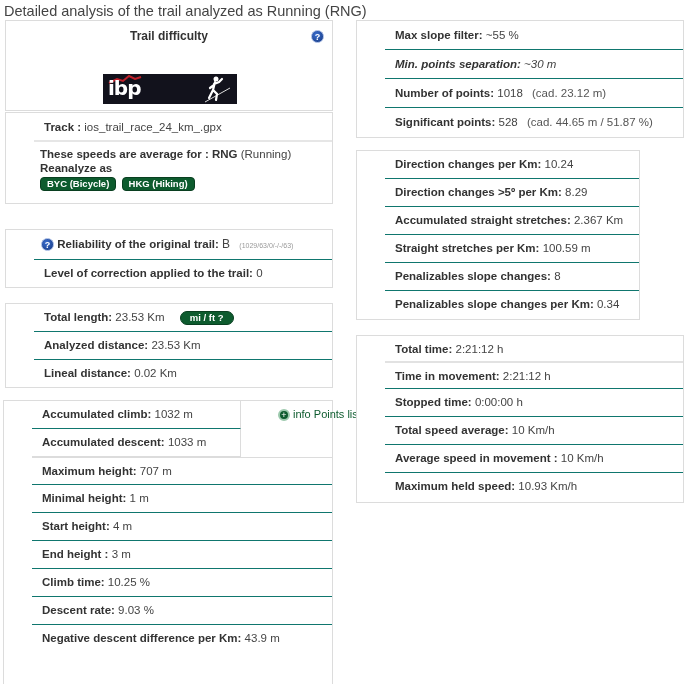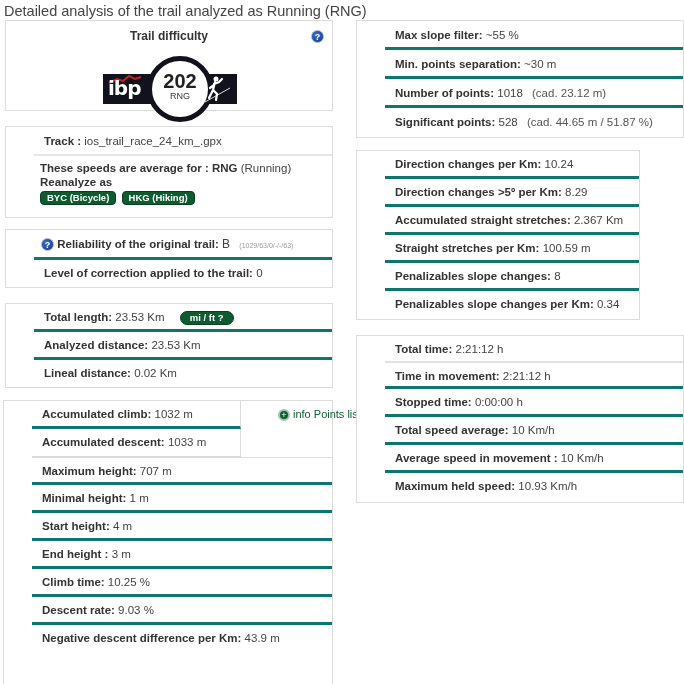--- a/index.html
+++ b/index.html
@@ -1,20 +1,20 @@
 <!DOCTYPE html>
 <html><head>
 <meta charset="utf-8">
 <style>
   * { box-sizing: border-box; margin: 0; padding: 0; }
   html, body { width: 684px; height: 684px; background: #ffffff; overflow: hidden; }
   body { font-family: "Liberation Sans", sans-serif; font-size: 11.5px; color: #333333; position: relative; }
   .page-title { position: absolute; left: 4px; top: 3px; font-size: 14.5px; color: #444444; font-weight: normal; white-space: nowrap; }
   .box { position: absolute; border: 1px solid #dcdcdc; background: #fff; padding-left: 28px; }
-  .row { height: 28px; line-height: 27px; padding-left: 10px; border-bottom: 3px solid #0f766e; white-space: nowrap; }
+  .row { height: 28px; line-height: 27px; padding-left: 10px; border-bottom: 1px solid #0f766e; white-space: nowrap; }
   .row:last-child { border-bottom: none; }
   .lbl { font-weight: bold; color: #333; }
   .val { color: #444; }
   .muted { color: #555; }
   .pill { display: inline-block; background: #0d5b2e; color: #fff; font-weight: bold; font-size: 9.5px; line-height: 12px; padding: 0 6px; border-radius: 4px; border: 1px solid #093f20; vertical-align: middle; }
   .help-icon { display: inline-block; width: 13px; height: 13px; border-radius: 50%; background: radial-gradient(circle at 40% 35%, #3b6fd0, #14367e); border: 1px solid #9fb4e0; color: #fff; font-size: 9px; font-weight: bold; text-align: center; line-height: 12px; }
   
   .diff-title { position: absolute; top: 8px; left: 0; right: 0; text-align: center; font-weight: bold; font-size: 12px; color: #333; }
   .diff-help { position: absolute; top: 9px; right: 8px; }
   .ibp-badge { position: absolute; left: 97px; top: 35px; width: 132px; height: 66px; }
@@ -35,33 +35,29 @@
 
 <div class="box" style="left:5px; top:20px; width:328px; height:91px;">
   <div class="diff-title">Trail difficulty</div>
   <span class="help-icon diff-help">?</span>
   <div class="ibp-badge">
     <div class="ibp-band"></div>
     <svg style="position:absolute; left:4px; top:18px;" width="40" height="10">
       <polyline points="2,9 10,5 16,7 22,2 28,5 34,3" fill="none" stroke="#c0202a" stroke-width="2"></polyline>
     </svg>
     <span class="ibp-text">ibp</span>
-    <div class="ibp-circle">
-      <span class="ibp-score">202</span>
-      <span class="ibp-type">RNG</span>
-    </div>
     <svg class="ibp-runner" viewBox="0 0 30 30">
       <line x1="4" y1="28" x2="29" y2="14" stroke="#ddd" stroke-width="1"></line>
       <circle cx="15" cy="5" r="2.5" fill="#fff"></circle>
       <path d="M14 8 L12 16 L8 24 M12 16 L16 20 L15 26 M13 10 L18 8 L21 5 M13 11 L9 14" stroke="#fff" stroke-width="2.2" fill="none" stroke-linecap="round"></path>
     </svg>
   </div>
 </div>
 
-<div class="box" style="left:5px; top:126px; width:328px; height:92px;">
+<div class="box" style="left:5px; top:112px; width:328px; height:92px;">
   <div class="row" style="height:29px; line-height:29px; border-bottom:2px solid #e6e6e6;">
     <span class="lbl">Track :</span>
     <span class="val">ios_trail_race_24_km_.gpx</span>
   </div>
   <div style="padding:5px 0 0 6px; line-height:14px;">
     <div>
       <span class="lbl">These speeds are average for :</span>
       <span class="lbl">RNG</span>
       <span class="val">(Running)</span>
     </div>
@@ -142,21 +138,21 @@
 </div>
 <a class="info-link">
   <span class="info-plus">+</span><span>info Points list</span>
 </a>
 
 <div class="box" style="left:356px; top:20px; width:328px; height:118px;">
   <div class="row" style="height:29px; line-height:29px;">
     <span class="lbl">Max slope filter:</span>
     <span class="val">~55 %</span>
   </div>
-  <div class="row" style="height:29px; line-height:29px;">
+  <div class="row" style="height:29px; line-height:29px;font-style:italic;">
     <span class="lbl">Min. points separation:</span>
     <span class="val">~30 m</span>
   </div>
   <div class="row" style="height:29px; line-height:29px;">
     <span class="lbl">Number of points:</span>
     <span class="val">1018</span>
     <span class="muted" style="margin-left:6px;">(cad. 23.12 m)</span>
   </div>
   <div class="row" style="height:29px; line-height:29px;">
     <span class="lbl">Significant points:</span>

